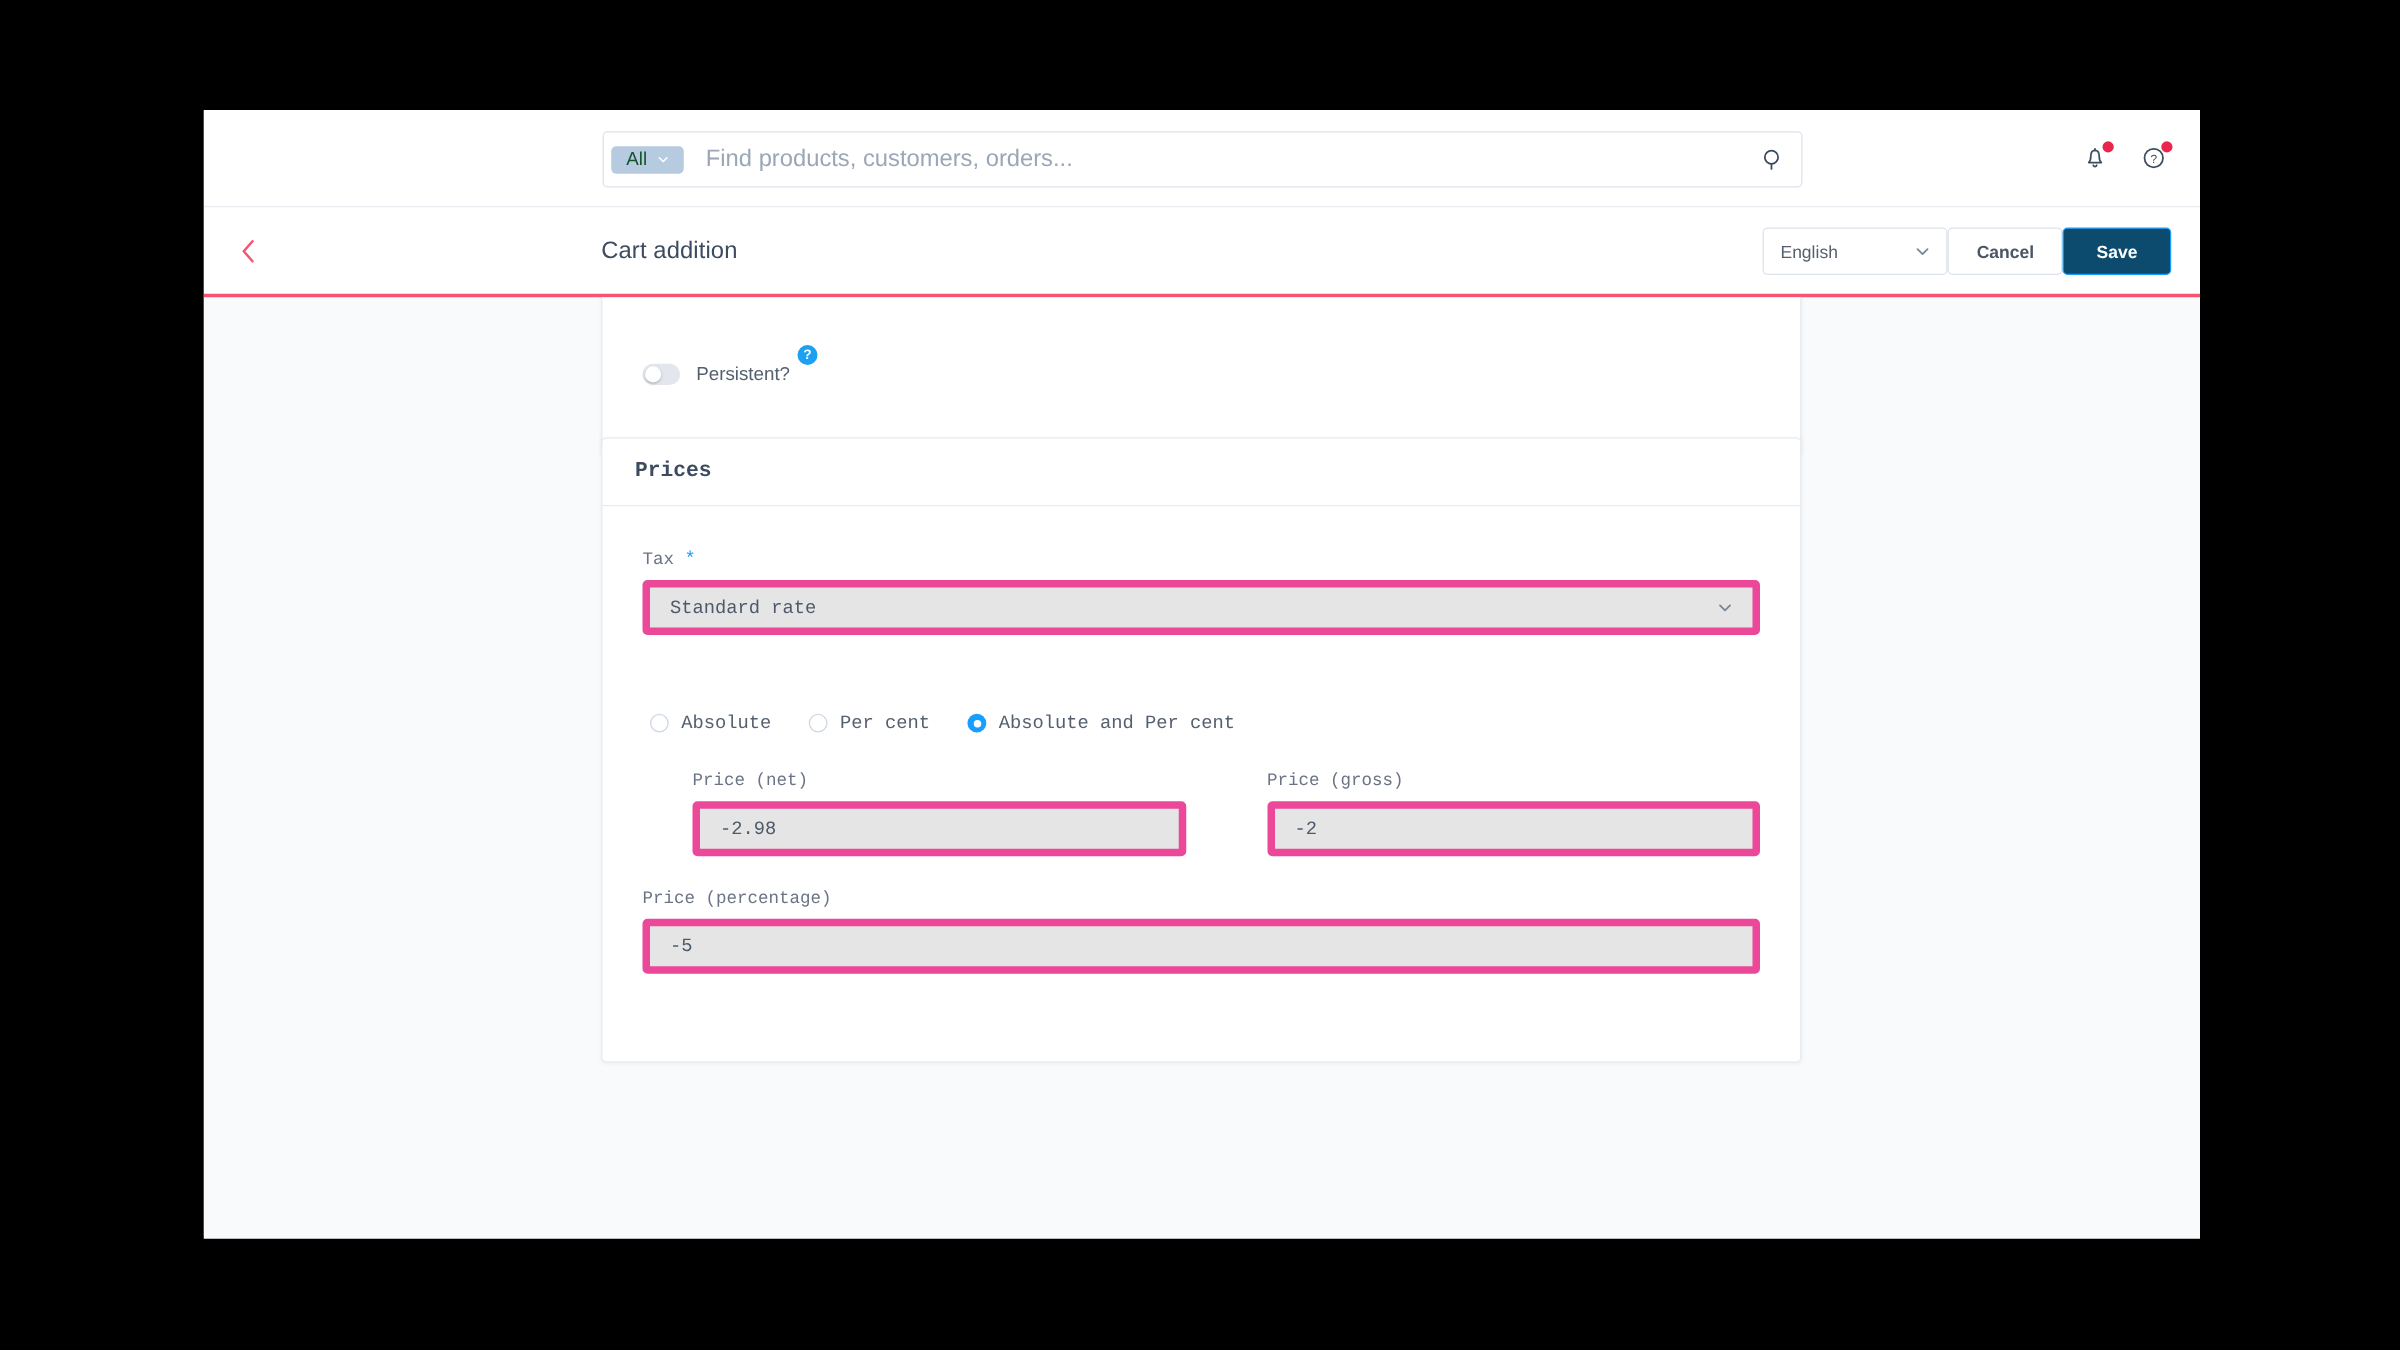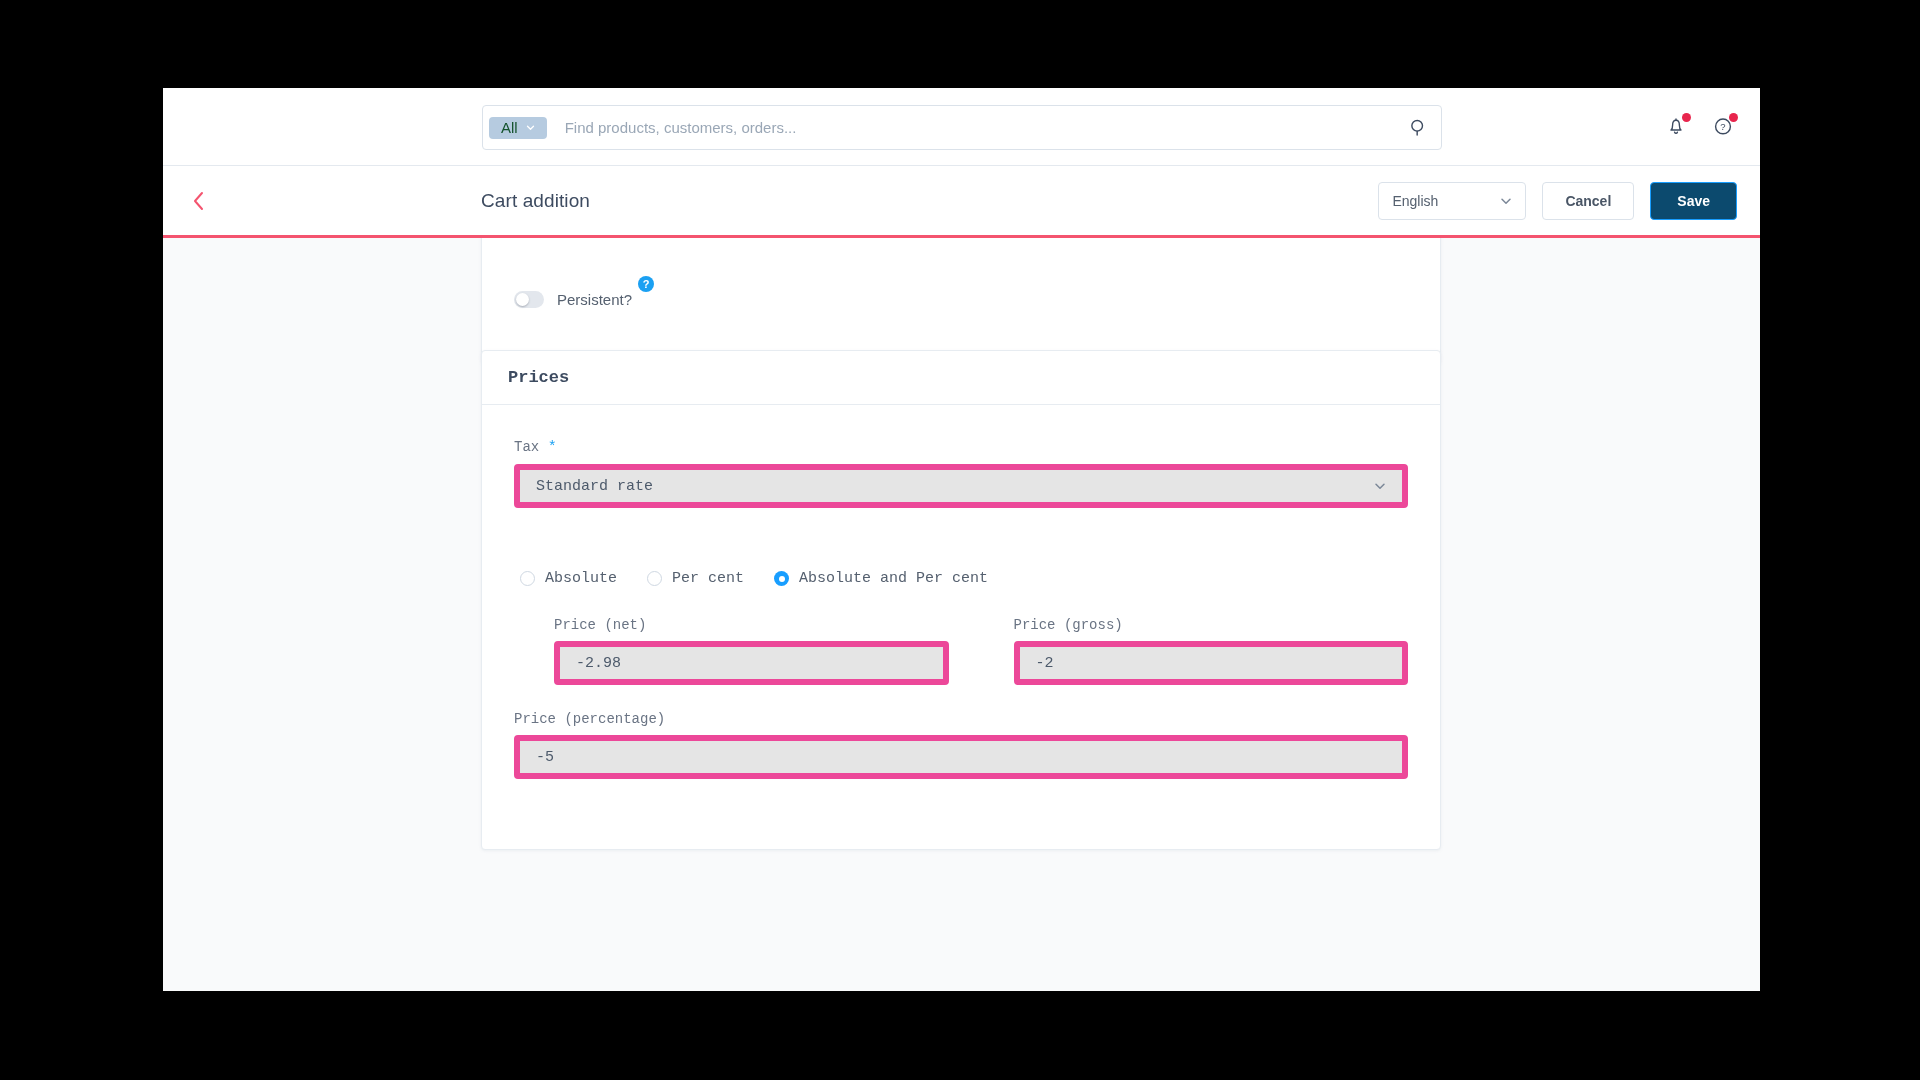--- a/index.html
+++ b/index.html
@@ -58,21 +58,21 @@
     cursor: pointer;
     user-select: none;
   }
   #scope-pill .caret { width: 9px; height: 9px; display: block; }
 
   #search-input {
     flex: 1;
     border: none;
     outline: none;
     font-family: "Liberation Sans", sans-serif;
-    font-size: 15px;
+    font-size: 19px;
     color: #495668;
     padding-left: 18px;
     background: transparent;
   }
   #search-input::placeholder { color: #9aa7b6; }
 
   #search-go { width: 34px; height: 34px; display:flex; align-items:center; justify-content:center; cursor:pointer; }
 
   #topbar-actions {
     position: absolute;
@@ -116,21 +116,20 @@
     font-weight: normal;
     color: #3d4b60;
     letter-spacing: .1px;
   }
 
   #header-actions {
     position: absolute;
     right: 23px;
     display: flex;
     align-items: center;
-    gap: 16px;
   }
 
   .lang-select {
     width: 148px;
     height: 38px;
     border: 1px solid #dbe2ea;
     border-radius: 4px;
     background: #ffffff;
     display: flex;
     align-items: center;

